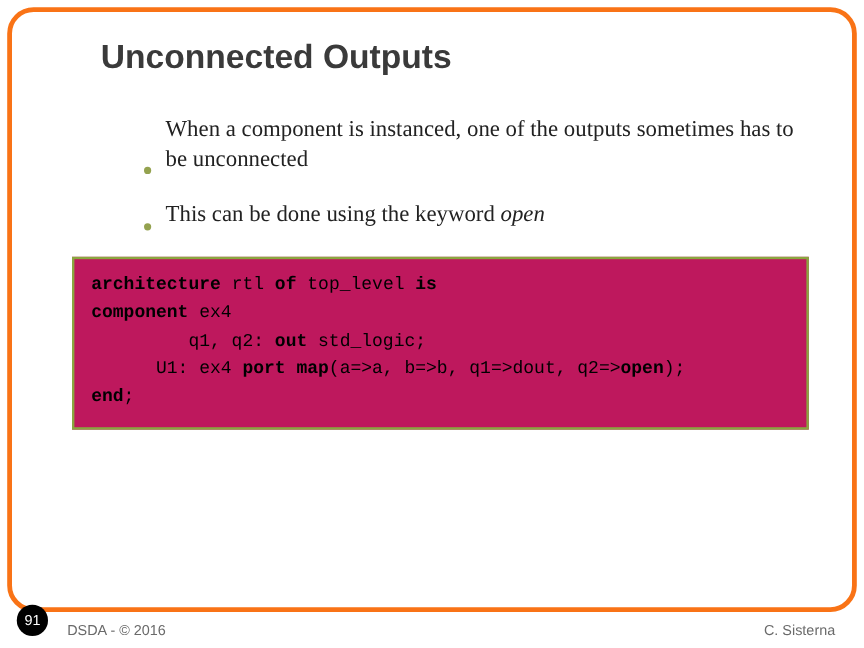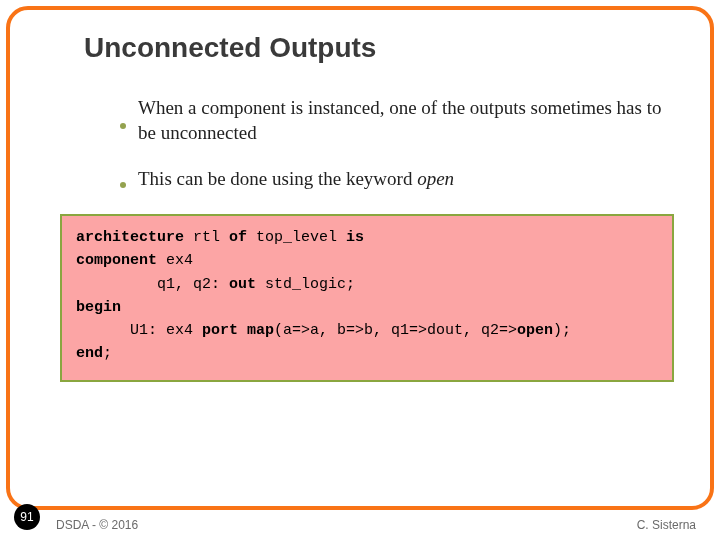--- a/index.html
+++ b/index.html
@@ -25,21 +25,21 @@
     font-weight: bold;
     font-size: 28px;
     color: #3a3a3a;
     padding: 22px 0 18px 74px;
   }
   .bullets {
     padding: 14px 40px 0 110px;
   }
   .bullet {
     display: flex;
-    align-items: center;
+    align-items: flex-end;
     margin-bottom: 22px;
   }
   .dot {
     width: 6px;
     height: 6px;
     border-radius: 50%;
     background: #94a24f;
     margin-top: 10px;
     margin-right: 12px;
     flex-shrink: 0;
@@ -51,21 +51,21 @@
   }
   .italic { font-style: italic; }
   .code-box {
     margin: 12px 36px 0 50px;
     border: 2px solid #8aa63f;
     padding: 10px 14px 14px 14px;
     font-family: 'Courier New', Courier, monospace;
     font-size: 15px;
     color: #000;
     line-height: 1.55;
-    background: #fca5a5;
+    background: #be185d;
   }
   .code-box .kw { font-weight: bold; }
   .code-line { white-space: pre; }
   .page-num {
     position: absolute;
     left: 14px;
     bottom: 10px;
     width: 26px;
     height: 26px;
     background: #000000;
@@ -106,21 +106,20 @@
       <div class="bullet-text">
         <span>This can be done using the keyword </span><span class="italic">open</span>
       </div>
     </div>
   </div>
 
   <div class="code-box">
     <div class="code-line"><span class="kw">architecture</span><span> rtl </span><span class="kw">of</span><span> top_level </span><span class="kw">is</span></div>
     <div class="code-line"><span class="kw">component</span><span> ex4</span></div>
     <div class="code-line"><span>         q1, q2: </span><span class="kw">out</span><span> std_logic;</span></div>
-    <div class="code-line"><span class="kw">begin</span></div>
     <div class="code-line"><span>      U1: ex4 </span><span class="kw">port map</span><span>(a=&gt;a, b=&gt;b, q1=&gt;dout, q2=&gt;</span><span class="kw">open</span><span>);</span></div>
     <div class="code-line"><span class="kw">end</span><span>;</span></div>
   </div>
 </div>
 
 <div class="page-num">91</div>
 
 <div class="footer">
   <span>DSDA - © 2016</span>
   <span>C. Sisterna</span>

